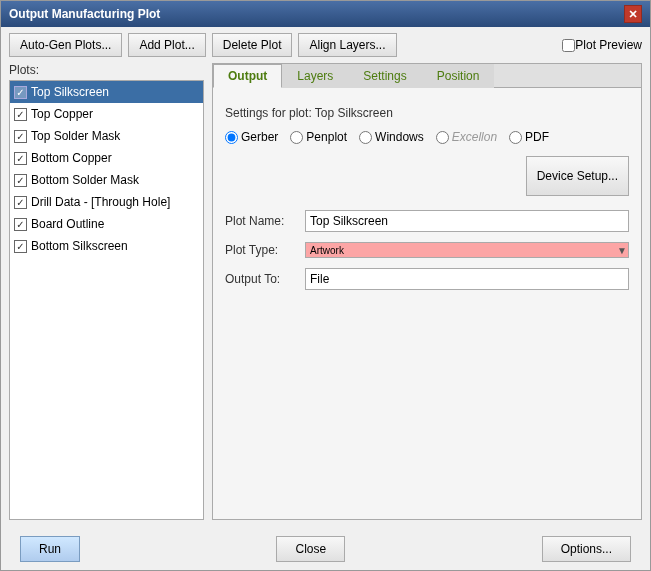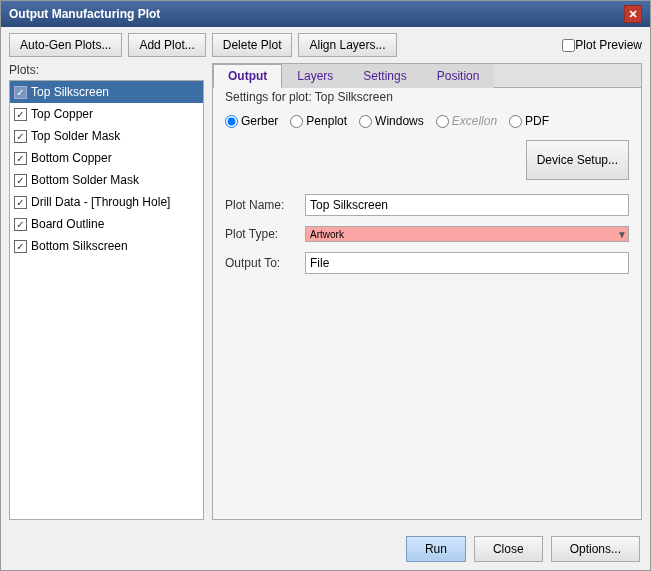--- a/index.html
+++ b/index.html
@@ -156,32 +156,32 @@
     }
 
     .tab {
       padding: 4px 14px;
       font-size: 12px;
       cursor: pointer;
       border: 1px solid transparent;
       border-bottom: none;
       margin-bottom: -1px;
       background: #d8d8d8;
-      color: #4c1d95;
+      color: #4d7c0f;
     }
 
     .tab.active {
       background: #f5f5f5;
       border: 1px solid #aaa;
       border-bottom: 1px solid #f5f5f5;
       font-weight: bold;
     }
 
     .tab-content {
-      padding: 2px 12px;
+      padding: 18px 12px;
       flex: 1;
     }
 
     .settings-for {
       font-size: 12px;
       margin-bottom: 10px;
       color: #333;
     }
 
     .radio-group {
@@ -255,23 +255,23 @@
       right: 2px;
       top: 50%;
       transform: translateY(-50%);
       pointer-events: none;
       font-size: 10px;
       color: #555;
     }
 
     .bottom-bar {
       display: flex;
-      justify-content: flex-end;
-      align-items: center;
-      padding: 8px 10px;
+      justify-content: space-between;
+      align-items: center;
+      padding: 8px 19px;
       gap: 8px;
       flex-shrink: 0;
     }
 
     .bottom-btn {
       padding: 4px 18px;
       background: linear-gradient(to bottom, #f8f8f8, #e0e0e0);
       border: 1px solid #aaa;
       cursor: pointer;
       font-size: 12px;

